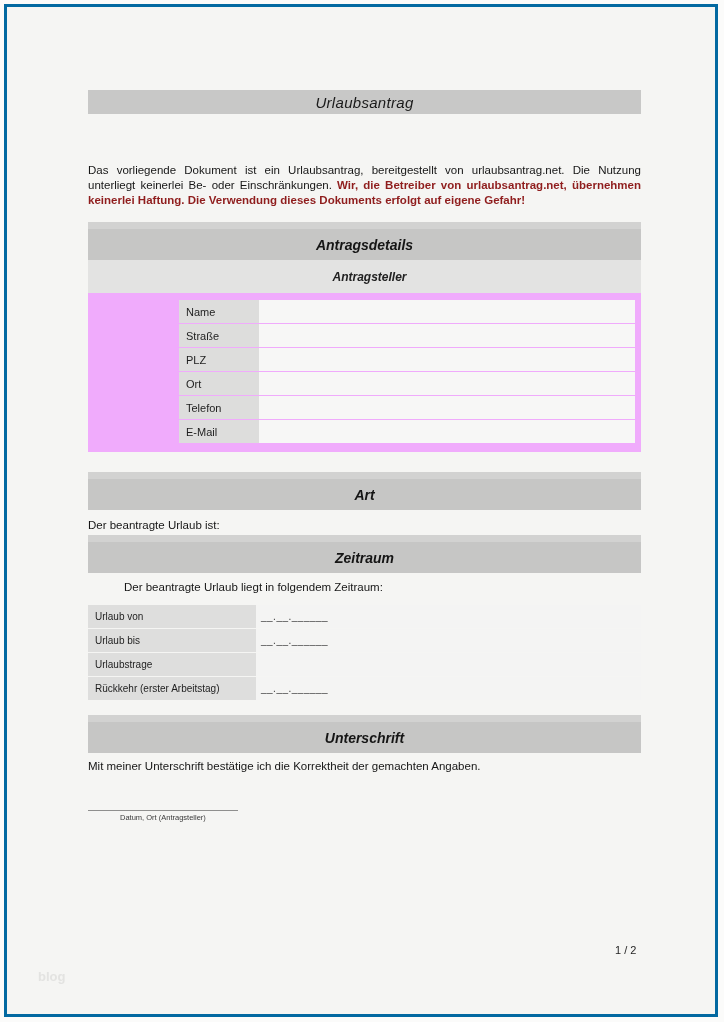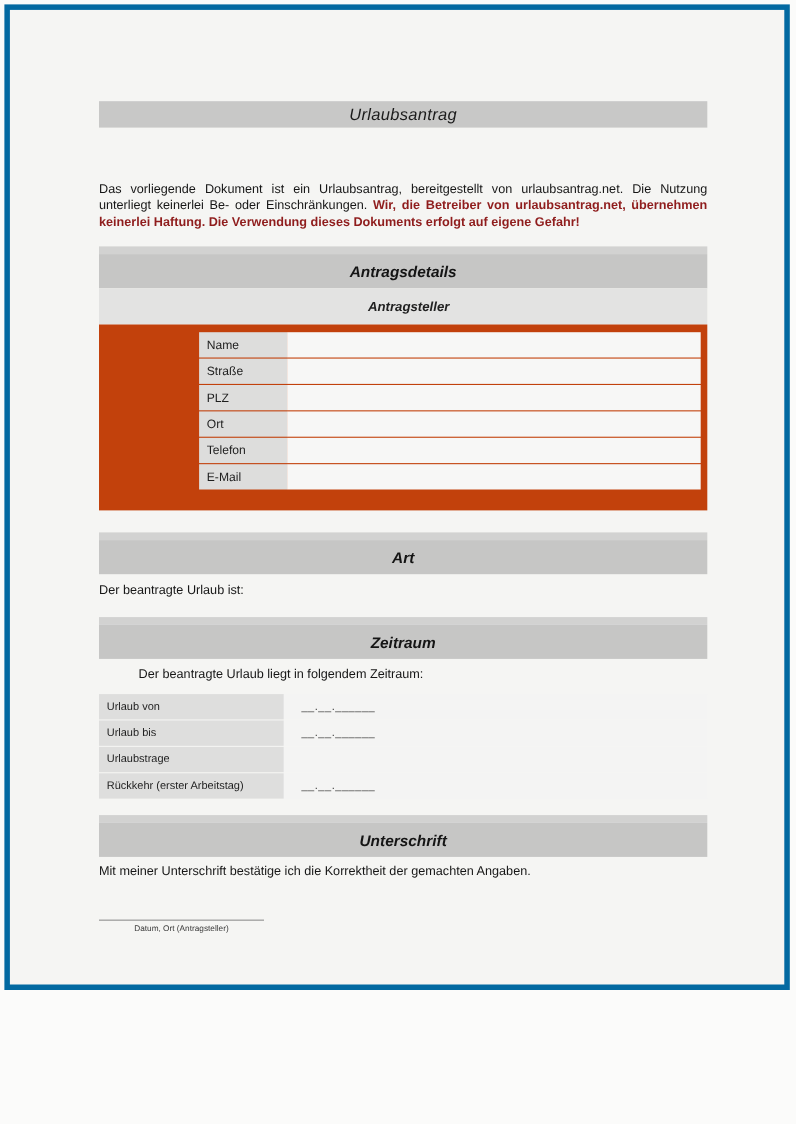--- a/index.html
+++ b/index.html
@@ -1,19 +1,19 @@
 <!DOCTYPE html>
 <html><head>
 <meta charset="utf-8">
 <style>
   * { margin:0; padding:0; box-sizing:border-box; }
   html,body { width:724px; height:1022px; background:#fbfbfa; font-family:"Liberation Sans", sans-serif; }
   .page {
-    position:absolute; left:4px; top:4px; width:714px; height:896px;
-    background:#f5f5f3; border:5px solid #0369a1; overflow:hidden;
+    position:absolute; left:4px; top:4px; width:714px; height:1013px;
+    background:#f5f5f3; border:3px solid #0369a1; overflow:hidden;
   }
   .content { position:absolute; left:81px; top:0; width:553px; }
 
   .title-bar {
     margin-top:83px; height:24px; background:#c8c8c7;
     display:flex; align-items:center; justify-content:center;
     font-style:italic; font-size:15px; color:#1b1b1b; letter-spacing:0.3px;
   }
 
   .intro {
@@ -30,21 +30,21 @@
     font-weight:bold; font-style:italic; font-size:14px; color:#151515;
   }
 
   .subhead {
     height:33px; background:#e3e3e2;
     display:flex; align-items:center; justify-content:center;
     font-weight:bold; font-style:italic; font-size:12px; color:#222;padding-left:10px;
   }
 
   
-  .details-table { background:#c2410c; padding:7px 6px 18px 91px; }
+  .details-table { background:#f0abfc; padding:7px 6px 8px 91px; }
   .d-row { display:flex; height:23px; margin-bottom:1px; }
   .d-label {
     width:80px; background:#dddddc; display:flex; align-items:center;
     padding-left:7px; font-size:11px; color:#1e1e1e;
   }
   .d-value { flex:1; background:#f7f7f6; display:flex; align-items:center; padding-left:6px; font-size:11px; color:#1e1e1e; }
 
   .body-line { margin-top:9px; font-size:11.5px; color:#161616; }
 
   
@@ -57,21 +57,21 @@
 
   
   .z-table { margin-top:12px; }
   .z-row { display:flex; height:23px; margin-bottom:1px; }
   .z-label {
     width:168px; background:#dededd; display:flex; align-items:center;
     padding-left:7px; font-size:10px; color:#1e1e1e;
   }
   .z-value {
     flex:1; background:#f4f4f3; display:flex; align-items:center;
-    padding-left:16px; font-size:10px; color:#3c3c3c; letter-spacing:0.5px;
+    padding-left:5px; font-size:10px; color:#3c3c3c; letter-spacing:0.5px;
   }
 
   
   .sig-block { margin-top:38px; }
   .sig-line { width:150px; border-top:1px solid #8f8f8e; height:0; }
   .sig-label { margin-left:32px; margin-top:2px; font-size:7.5px; color:#3a3a3a; }
 
   .page-num {
     position:absolute; top:937px; left:608px;
     font-size:11px; color:#1f1f1f;
@@ -125,21 +125,21 @@
         <div class="d-value"></div>
       </div>
     </div>
 
     <div class="sec-head" style="margin-top:20px;">
       <div class="strip"></div>
       <div class="main">Art</div>
     </div>
     <p class="body-line">Der beantragte Urlaub ist:</p>
 
-    <div class="sec-head" style="margin-top:18px;">
+    <div class="sec-head" style="margin-top:4px;">
       <div class="strip"></div>
       <div class="main">Zeitraum</div>
     </div>
     <p class="body-line" style="margin-top:8px;padding-left:36px;">Der beantragte Urlaub liegt in folgendem Zeitraum:</p>
     <div class="z-table">
       <div class="z-row">
         <div class="z-label">Urlaub von</div>
         <div class="z-value">__.__.______</div>
       </div>
       <div class="z-row">

